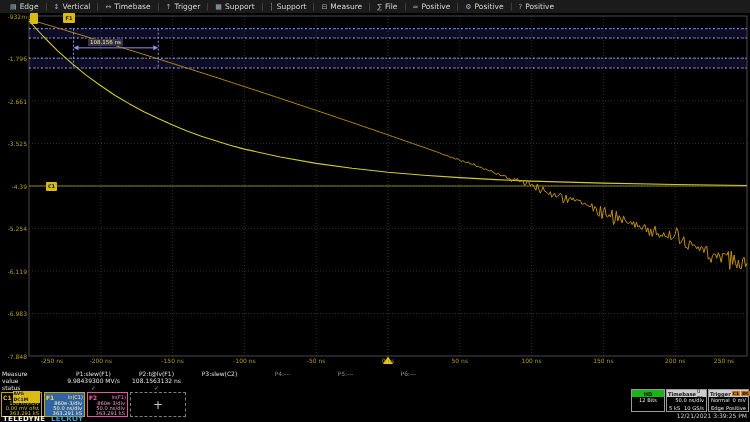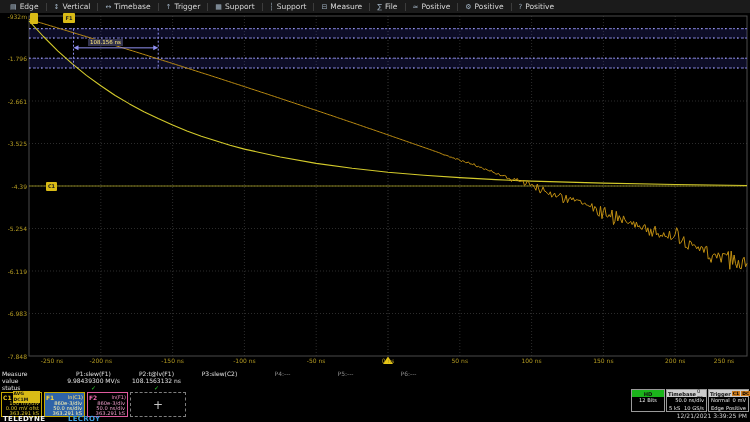--- a/index.html
+++ b/index.html
@@ -34,21 +34,21 @@
   .abox{position:absolute;top:389px;height:23px;border:1px solid #9a9a9a;background:#000;font-size:5.2px;color:#e4e4e4;z-index:2}
   .ahd{height:7px;display:flex;align-items:center;padding:0 1px;gap:1px;background:#cdcdcd;color:#111;font-size:5.2px}
   .ahd .b{font-weight:bold}
   .hdgreen{background:#1bb41b;justify-content:center;font-weight:bold}
   .aln{display:flex;justify-content:space-between;padding:0 2px;line-height:7.5px}
   .alnr{justify-content:flex-end}
   .alnc{justify-content:center}
   .mla{margin-left:auto}
   .tchip{background:#cf7d1d;color:#000;padding:0 1px;font-weight:bold;font-size:4.5px;line-height:5.5px}
   .brand{position:absolute;left:3px;top:415px;font-size:7px;font-weight:bold;letter-spacing:.3px;z-index:2}
-  .b1{color:#f0f0f0}.b2{color:#3da0e0;margin-left:20px}
+  .b1{color:#f0f0f0}.b2{color:#3da0e0;margin-left:3px}
   .dt{position:absolute;right:3px;top:412px;font-size:6px;color:#cfcfcf;z-index:2}
 </style>
 </head>
 <body>
 
 <div id="app">
   <svg id="plot" width="750" height="370">
       <g>
         <line x1="100.8" y1="16" x2="100.8" y2="356" stroke="#2c2c2c" stroke-width="1" stroke-dasharray="1 2"></line>
         <line x1="172.6" y1="16" x2="172.6" y2="356" stroke="#2c2c2c" stroke-width="1" stroke-dasharray="1 2"></line>

